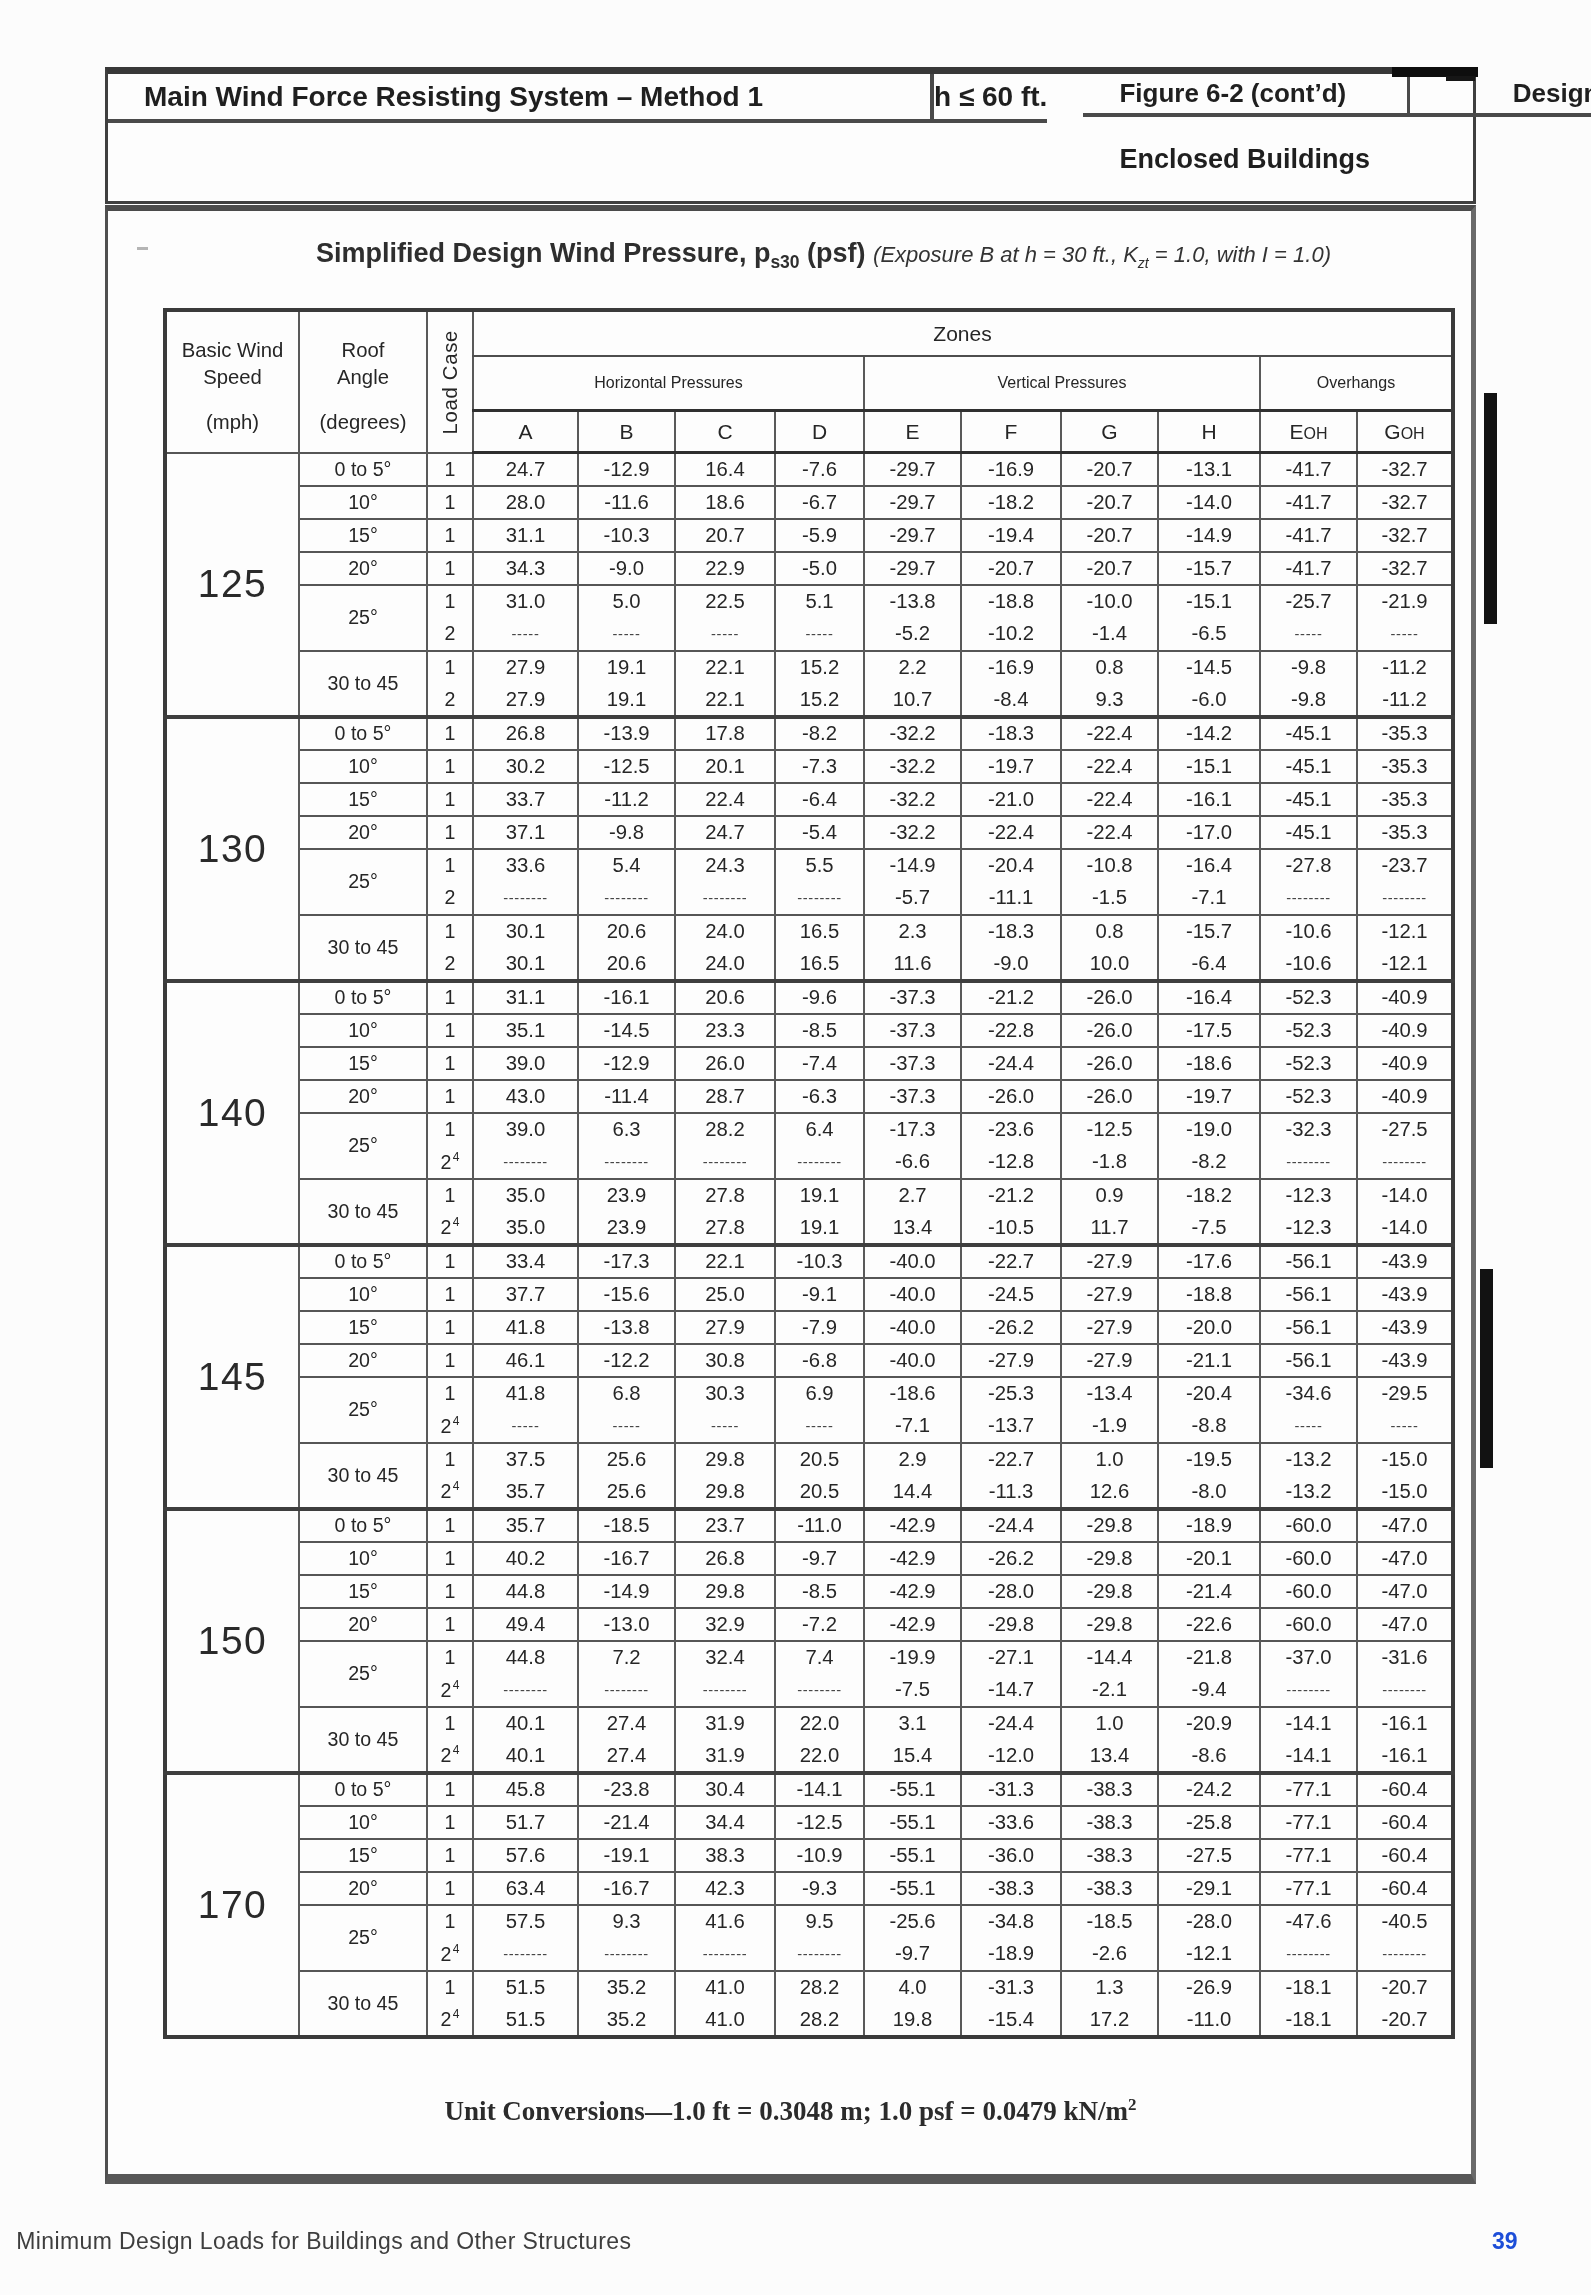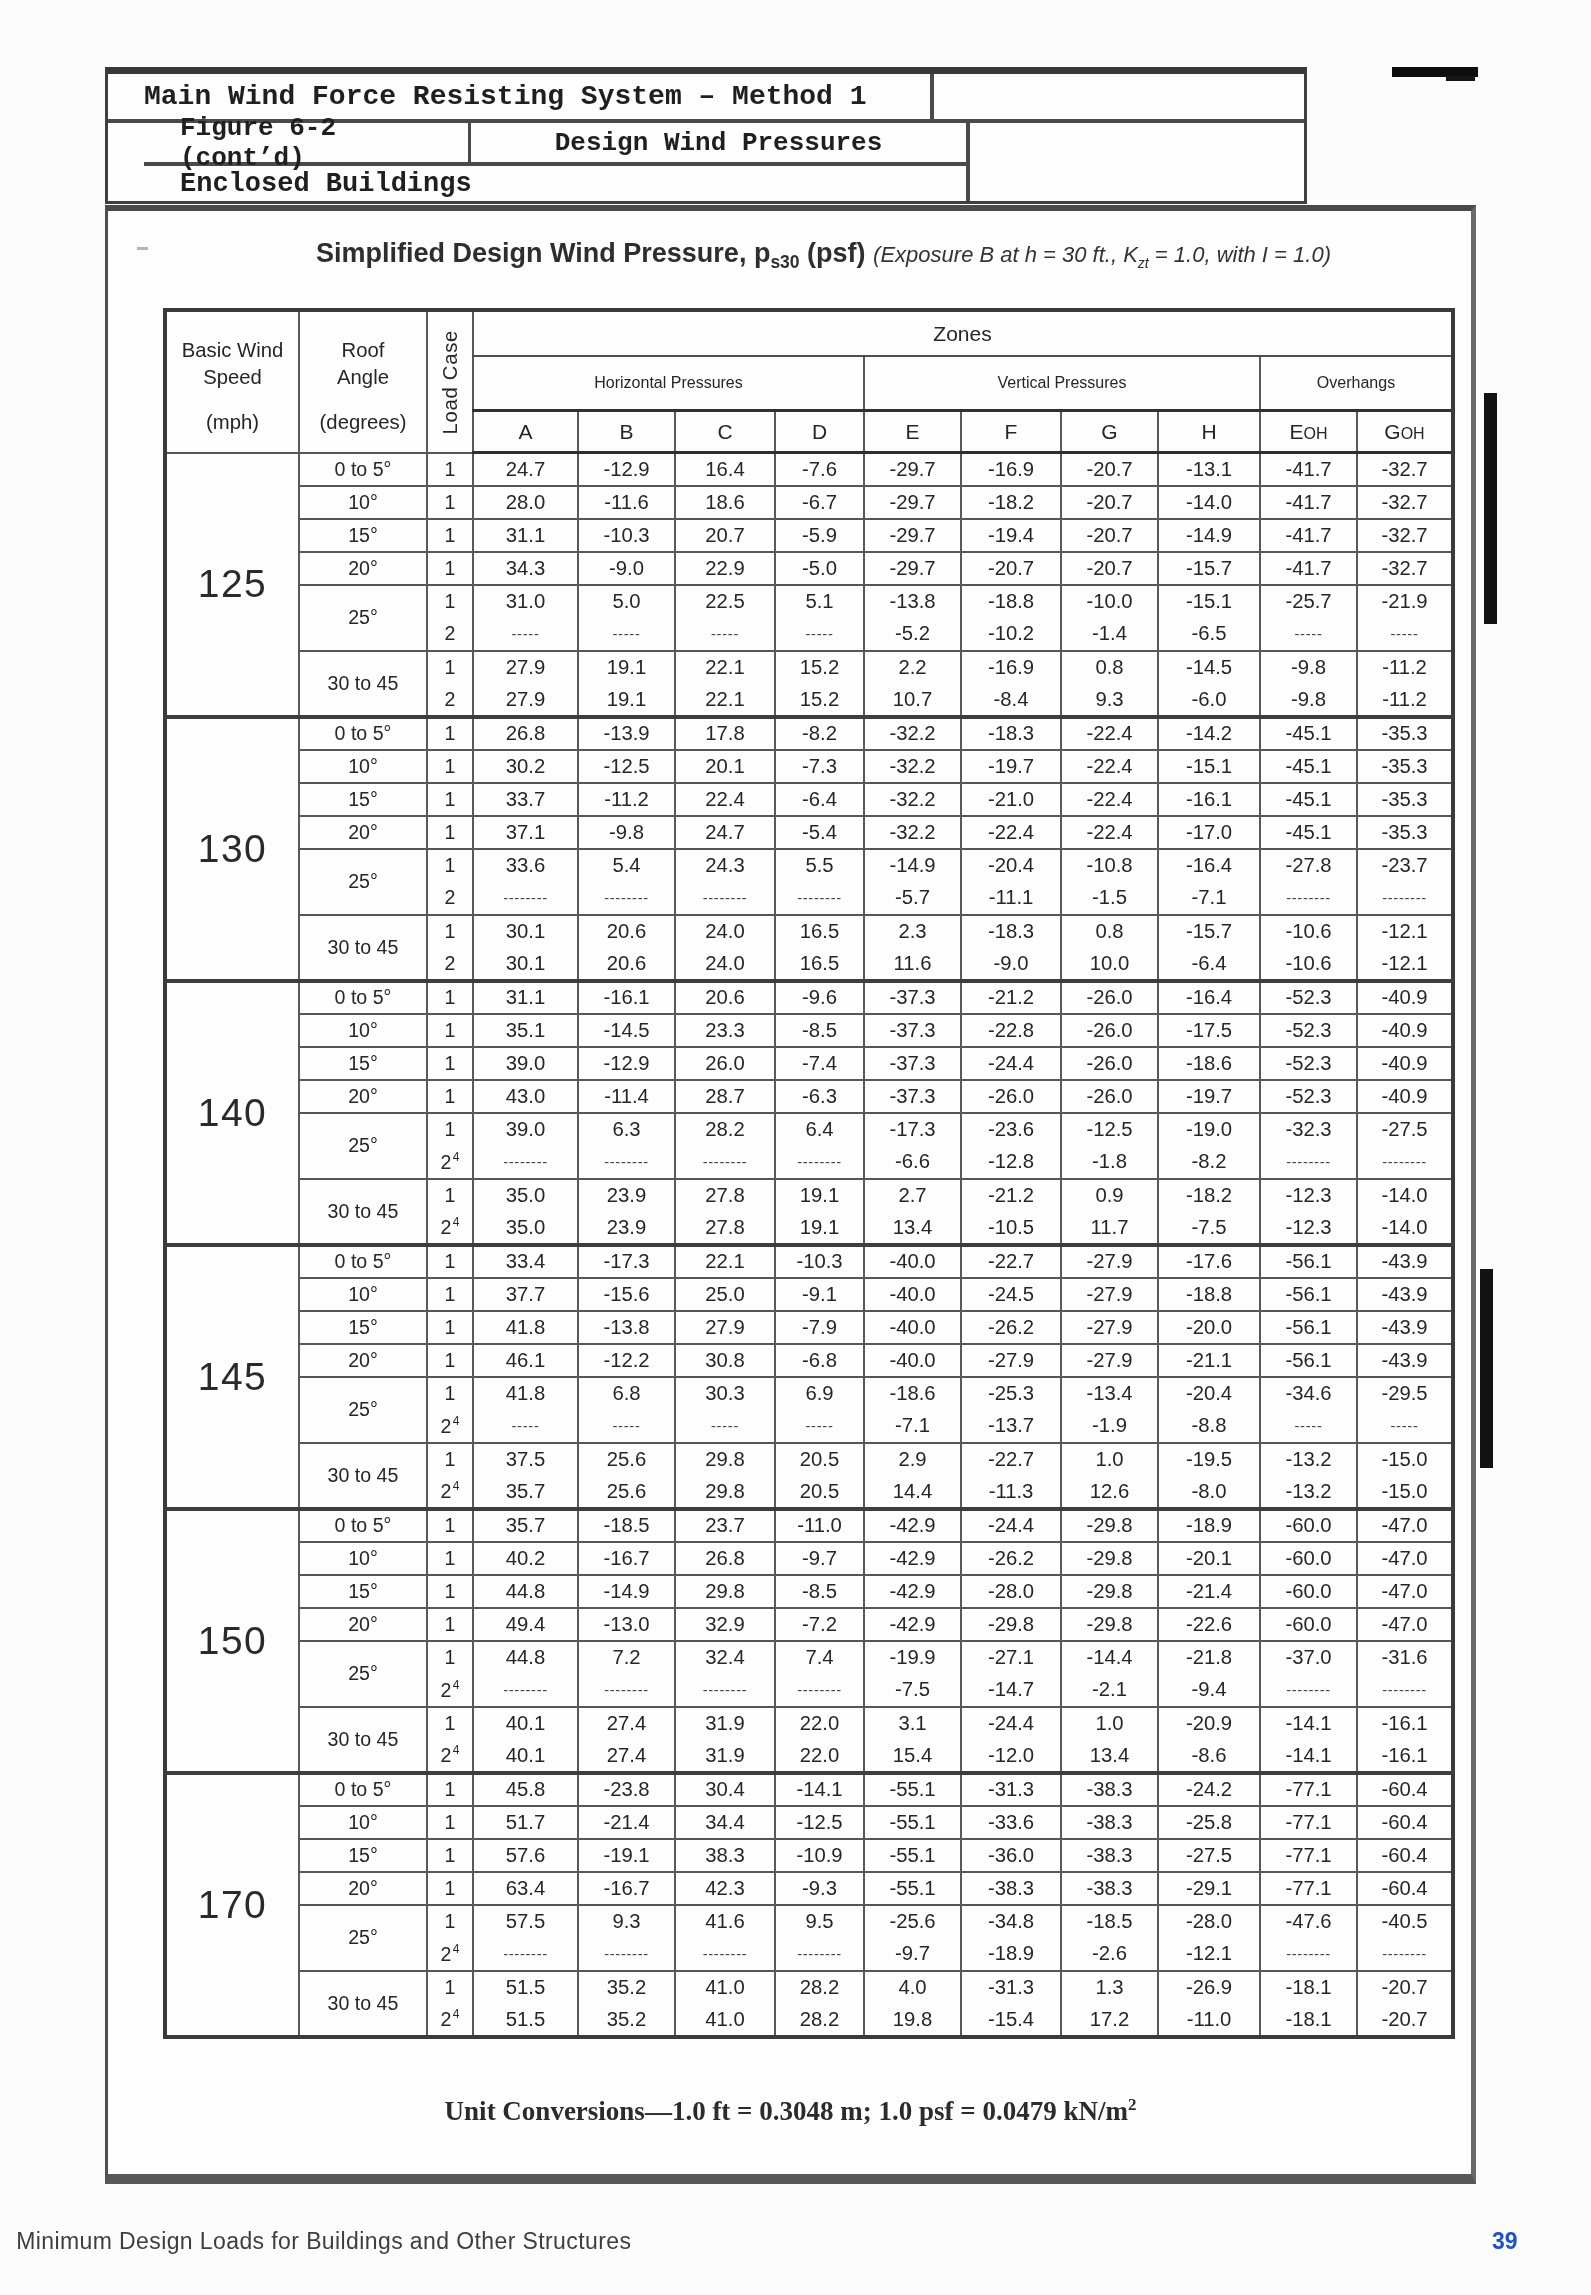--- a/index.html
+++ b/index.html
@@ -4,25 +4,25 @@
 <style>
   html,body { margin:0; padding:0; background:#e8e8e8; }
   #page {
     position:relative; width:1592px; height:2295px; margin:0 auto;
     background:#fcfcfc; overflow:hidden;
     font-family:"Liberation Sans", sans-serif; color:#262626;
   }
 
   
   .hdrbox {
-    position:absolute; left:105px; top:67px; width:1202px; height:137px;
+    position:absolute; left:105px; top:67px; width:1371px; height:137px;
     box-sizing:border-box; background:#fdfdfd;
     border:3.5px solid #3f3f3f; border-top:7px solid #383838;
-    font-family:Liberation Mono, monospace; font-weight:bold; color:#1f1f1f;
-    display:flex; flex-direction:column;
+    font-family:Liberation Sans, sans-serif; font-weight:bold; color:#1f1f1f;
+    display:flex; flex-direction:row;
   }
   .hrow1 { display:flex; height:45px; border-bottom:4.2px solid #4a4a4a; flex:none; }
   .hr1l { width:826px; box-sizing:border-box; border-right:4.2px solid #4a4a4a;
           display:flex; align-items:center; padding-left:36px; font-size:28px; }
   .hr1r { flex:1; display:flex; align-items:center; justify-content:center; font-size:28px; }
   .hlower { display:flex; flex:1; min-height:0;margin-left:36px; }
   .hleft { width:826px; box-sizing:border-box; border-right:4.2px solid #4a4a4a;
            display:flex; flex-direction:column; }
   .hrow2 { display:flex; height:39px; border-bottom:4.2px solid #4a4a4a; flex:none; }
   .hfig { width:327px; box-sizing:border-box; border-right:3.5px solid #4a4a4a;
@@ -108,20 +108,21 @@
   .mark-dash{ position:absolute; left:137px;  top:247px; width:11.2px;  height:2.8px;  background:#b5b5b5; }
 </style>
 </head>
 <body>
 
 <div id="page">
 
   <div class="hdrbox">
     <div class="hrow1">
       <div class="hr1l">Main Wind Force Resisting System – Method 1</div>
+      <div class="hr1r">h ≤ 60 ft.</div>
     </div>
     <div class="hlower">
       <div class="hleft">
         <div class="hrow2">
           <div class="hfig">Figure 6-2 (cont’d)</div>
           <div class="hdwp">Design Wind Pressures</div>
         </div>
         <div class="hrow3">Enclosed Buildings</div>
       </div>
     </div>

